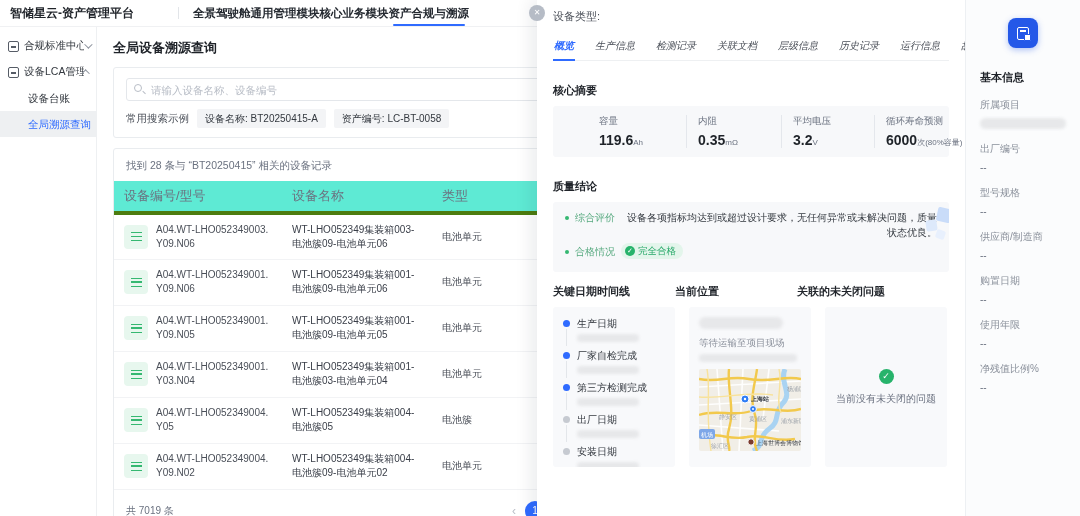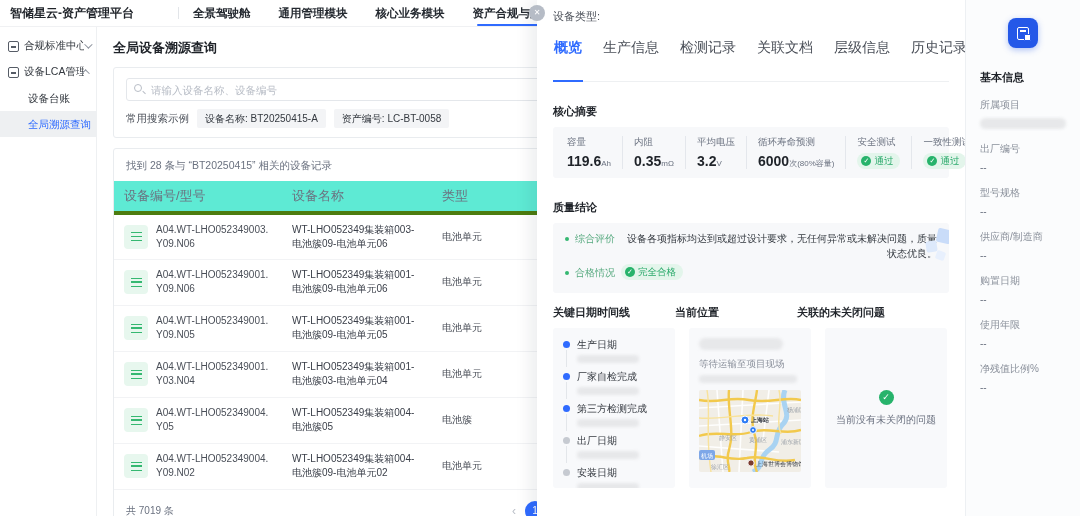--- a/index.html
+++ b/index.html
@@ -3,21 +3,21 @@
 <meta charset="utf-8">
 <style>
   * { box-sizing: border-box; margin: 0; padding: 0; }
   html,body { width:1080px; height:516px; overflow:hidden; }
   body { font-family:"Liberation Sans","DejaVu Sans",sans-serif; background:#fff; color:#33383f; position:relative; }
 
   
   .header { position:absolute; left:0; top:0; width:1080px; height:27px; background:#fff; border-bottom:1px solid #f0f1f3; display:flex; align-items:center; z-index:3; }
   .logo { font-size:12px; font-weight:700; color:#1f2329; padding:0 10px; white-space:nowrap; }
   .hdr-divider { width:1px; height:12px; background:#e2e5e9; margin:0 14px 0 34px; }
-  .nav { display:flex; gap:28px; height:100%; align-items:center; }
+  .nav { display:flex; height:100%; align-items:center; }
   .nav-item { font-size:11.5px; font-weight:700; color:#252a31; position:relative; height:100%; display:flex; align-items:center; cursor:pointer; }
   .nav-item.active::after { content:''; position:absolute; left:4px; right:4px; bottom:0; height:2.5px; background:#2f6bff; border-radius:2px; }
 
   
   .sidebar { position:absolute; left:0; top:27px; width:97px; height:489px; background:#fff; border-right:1px solid #eef0f2; padding-top:6px; z-index:2; }
   .side-group { display:flex; align-items:center; height:26px; padding:0 6px 0 8px; font-size:10.5px; color:#33383f; cursor:pointer; }
   .side-group .gi { width:11px; height:11px; border:1.2px solid #565c66; border-radius:2px; margin-right:5px; position:relative; flex:none; }
   .side-group .gi::after { content:''; position:absolute; left:2px; top:4px; width:5px; height:2px; background:#565c66; }
   .side-group .lbl { flex:1; white-space:nowrap; overflow:hidden; }
   .chev { width:6px; height:6px; border-right:1.2px solid #8b919c; border-bottom:1.2px solid #8b919c; flex:none; }
@@ -58,26 +58,26 @@
   .pager { position:absolute; left:398px; top:11px; display:flex; align-items:center; gap:9px; }
   .pg-prev { color:#b9bec7; font-size:12px; cursor:pointer; }
   .pg-page { width:20px; height:20px; border-radius:50%; background:#2f6bff; color:#fff; font-size:10px; display:flex; align-items:center; justify-content:center; cursor:pointer; }
 
   
   .drawer { position:absolute; left:537px; top:0; width:428px; height:516px; background:#fff; box-shadow:-8px 0 14px rgba(15,23,42,.07); z-index:10; padding:0 16px; }
   .drawer-close { position:absolute; left:-8px; top:5px; width:16px; height:16px; border-radius:50%; background:#b6bcc6; color:#fff; display:flex; align-items:center; justify-content:center; cursor:pointer; }
   .drawer-close::before { content:'✕'; font-size:8px; line-height:1; }
   .device-type { font-size:11px; color:#4a4f58; padding-top:9px; }
   .tabs { display:flex; gap:19px; margin-top:12px; border-bottom:1px solid #eef0f2; }
-  .tab { font-size:14px; color:#4a4f58; padding:3px 1px 24px; cursor:pointer; position:relative; white-space:nowrap; }
+  .tab { font-size:10px; color:#4a4f58; padding:3px 1px 7px; cursor:pointer; position:relative; white-space:nowrap;font-style:italic; }
   .tab.active { color:#2f6bff; font-weight:700; }
   .tab.active::after { content:''; position:absolute; left:0; right:0; bottom:-1px; height:2px; background:#2f6bff; }
   .sec-title { font-size:11px; font-weight:700; color:#1f2329; margin-top:22px; }
   .metrics { background:#f7f8fa; border-radius:3px; margin-top:8px; padding:9px 12px; display:flex; }
-  .metric { padding:0 11px; }
+  .metric { padding:0 11px;margin-left:32px; }
   .metric:first-child { padding-left:2px; }
   .metric + .metric { border-left:1px solid #e4e7ec; }
   .m-label { font-size:9.5px; color:#6b7280; white-space:nowrap; }
   .m-value { font-size:14px; font-weight:700; color:#1f2329; margin-top:4px; white-space:nowrap; }
   .m-unit { font-size:8px; font-weight:400; color:#6b7280; }
   .pill { display:inline-flex; align-items:center; gap:3px; background:#e3f5eb; border-radius:9px; padding:1.5px 7px 1.5px 4px; margin-top:4px; }
   .pill .ck, .issue-ck { width:10px; height:10px; border-radius:50%; background:#27b36b; color:#fff; font-size:7px; display:flex; align-items:center; justify-content:center; flex:none; }
   .pill .ck::before, .issue-ck::before { content:'✓'; }
   .pill .pt { font-size:9.5px; color:#27a express; color:#27a869; }
   .pill .pt { font-size:9.5px; color:#27a869; white-space:nowrap; }

